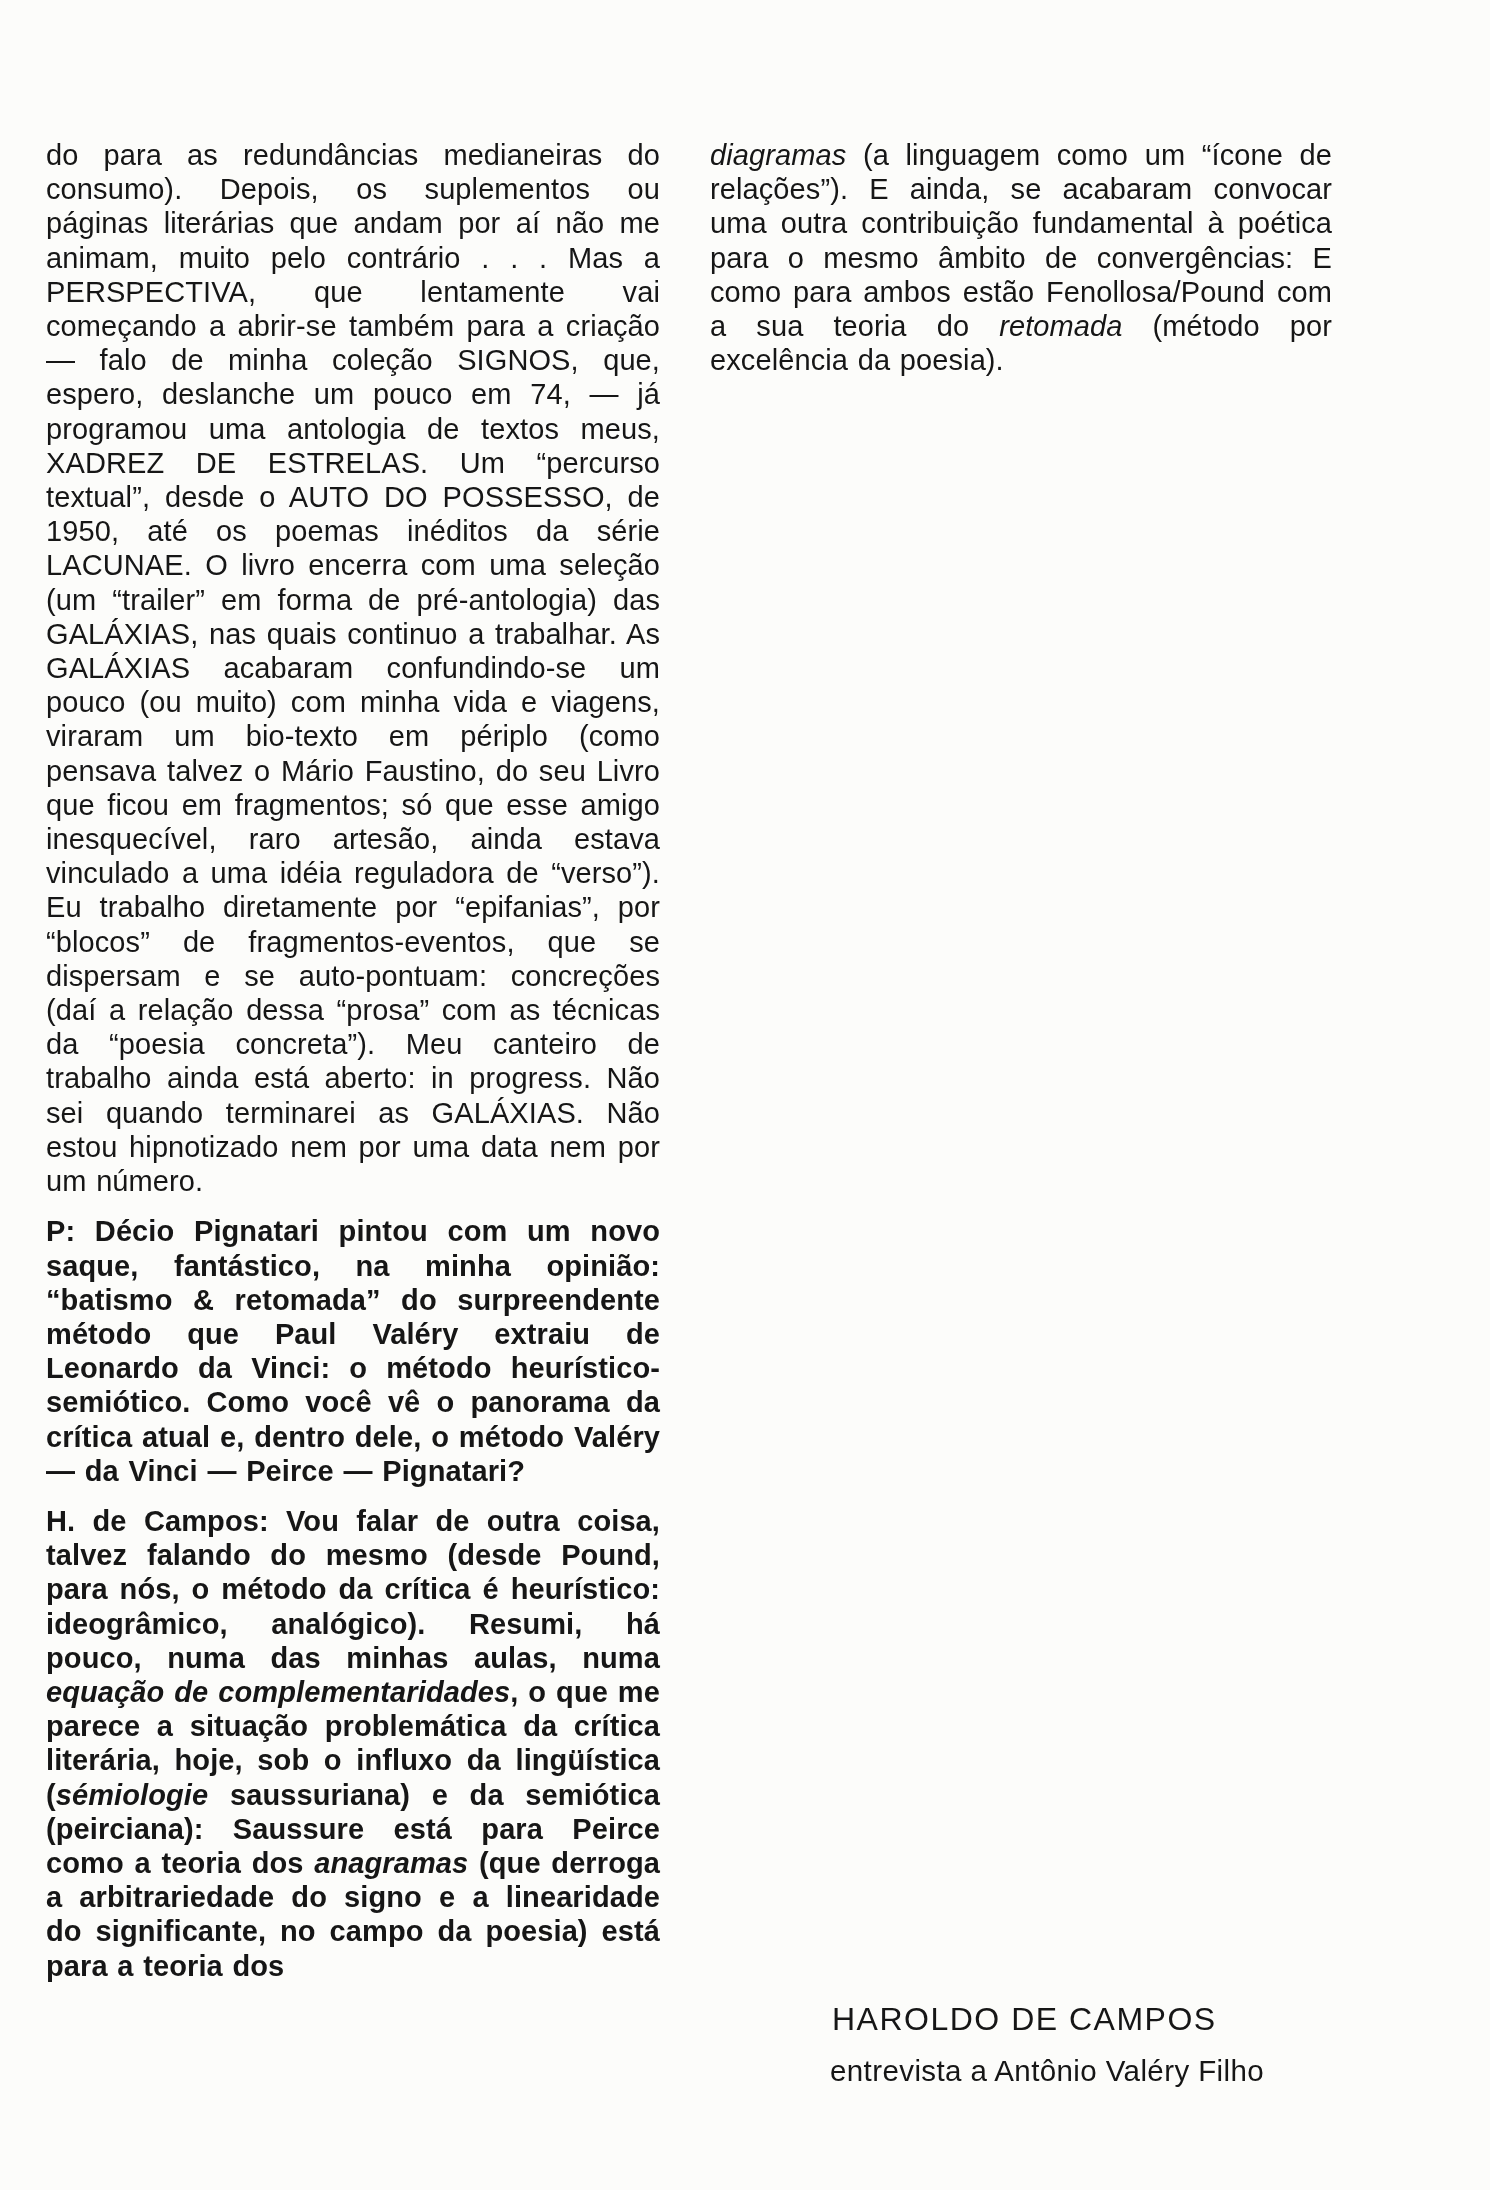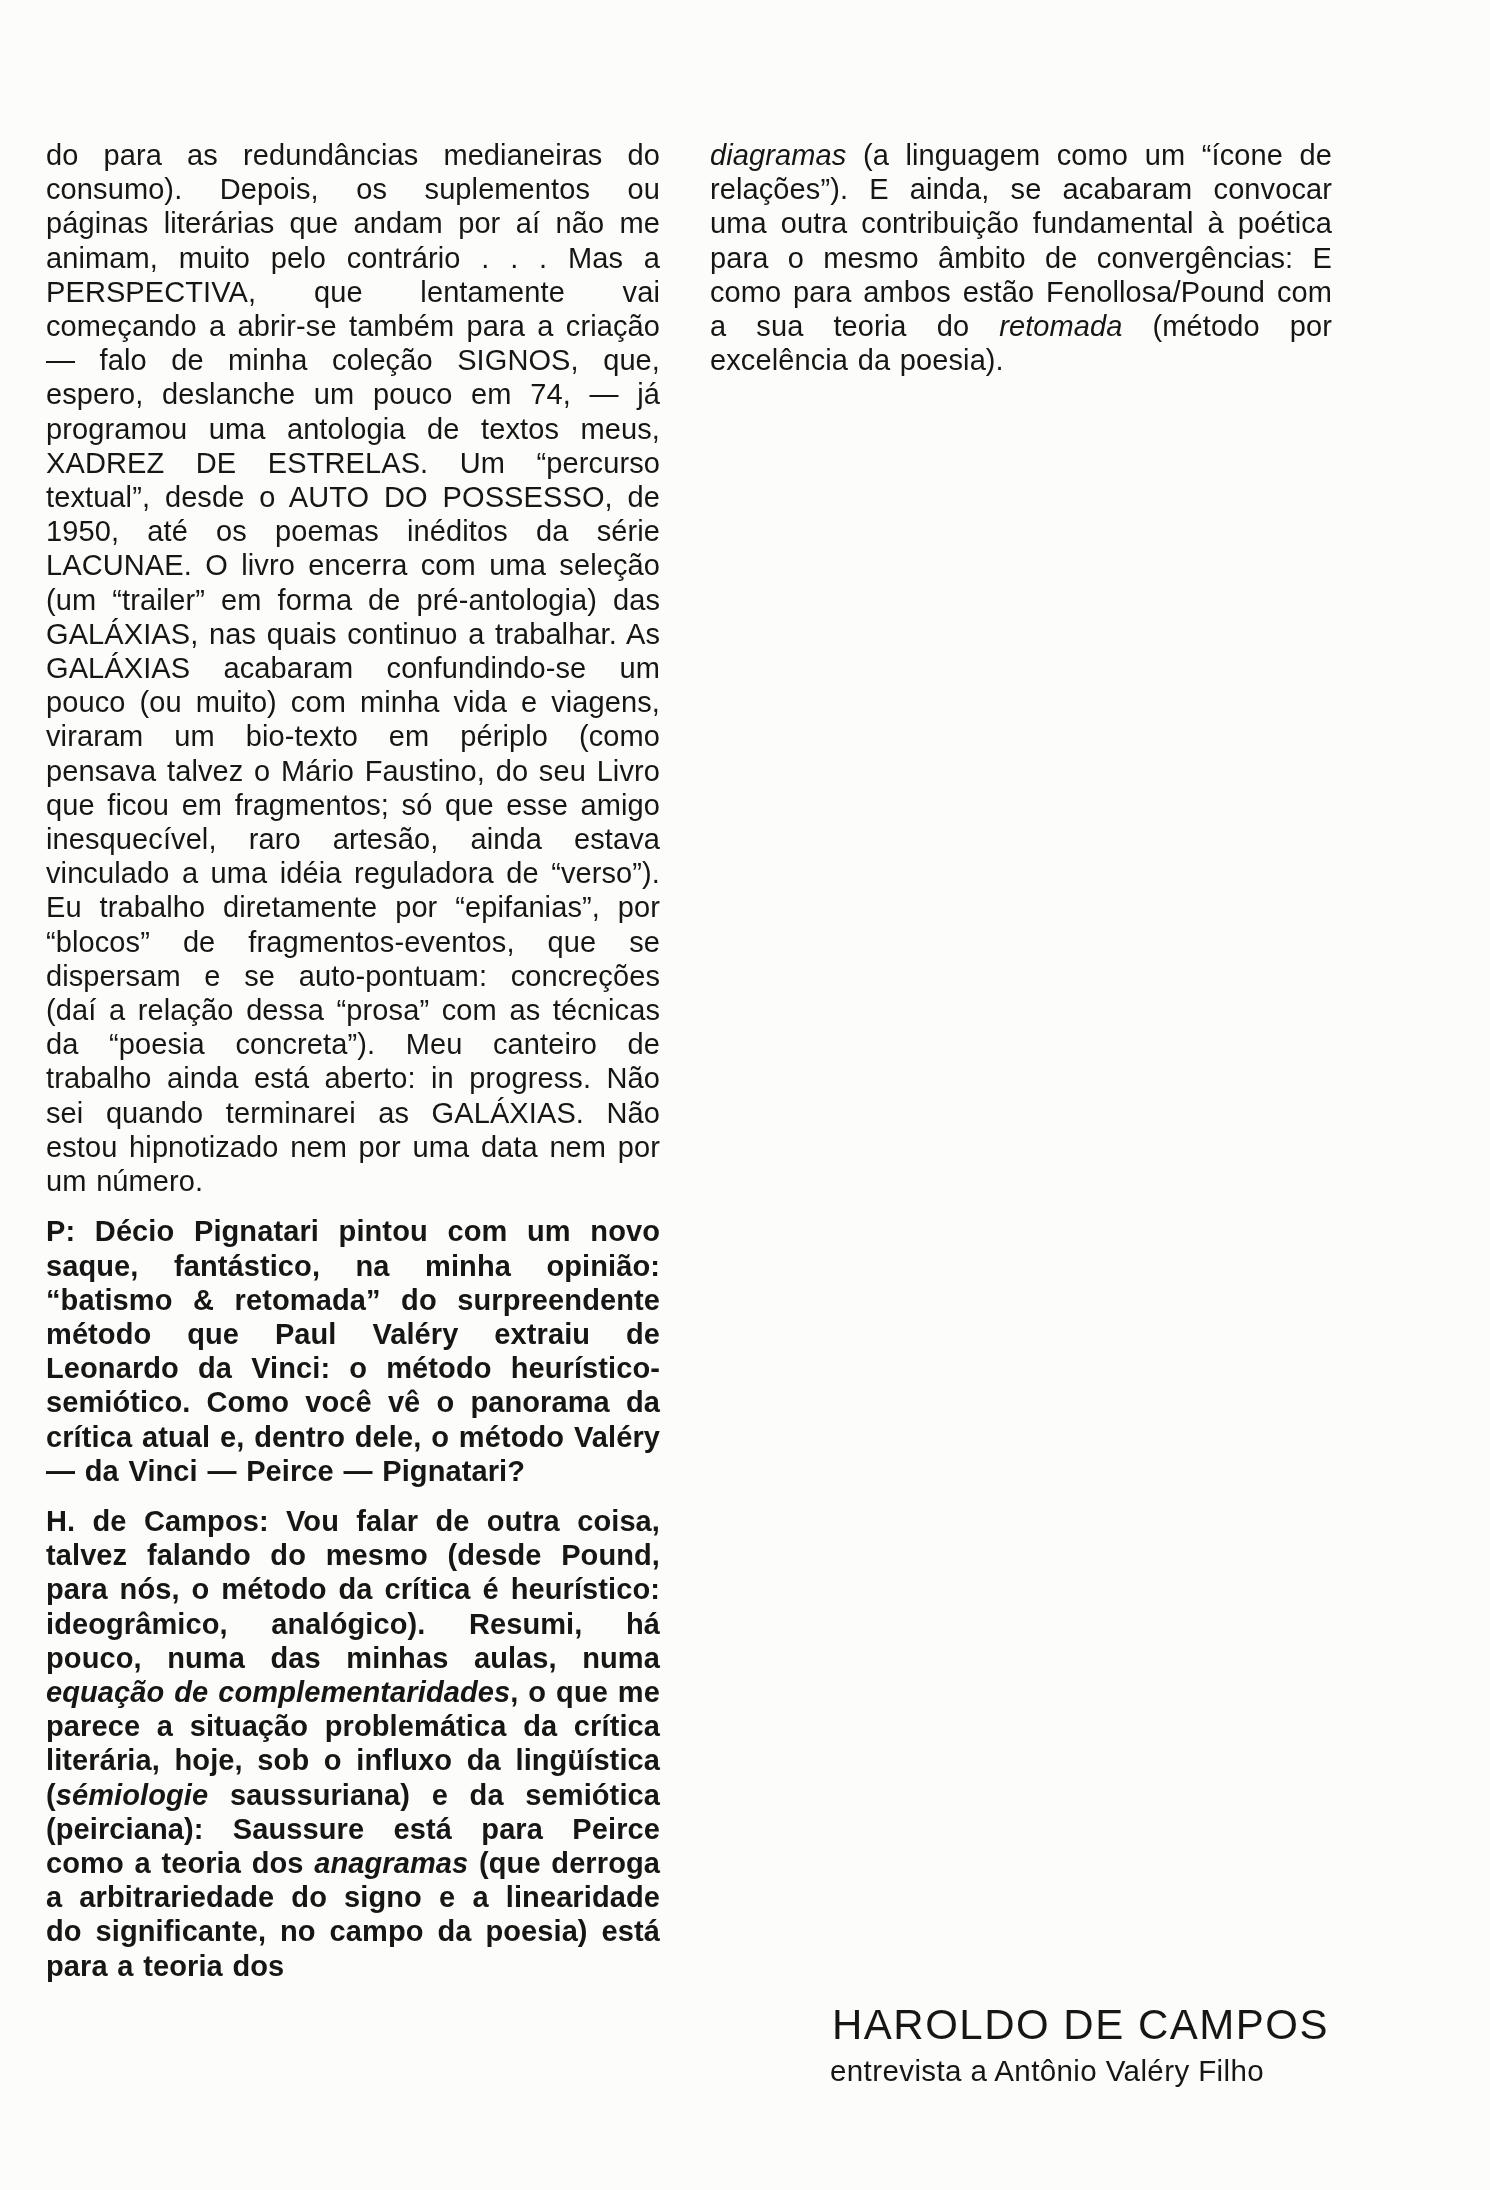--- a/index.html
+++ b/index.html
@@ -25,21 +25,21 @@
     word-spacing:1.5px;
     letter-spacing:0.1px;
   }
   .col-left{left:46px;width:614px;}
   .col-right{left:710px;width:622px;}
   p.para{margin:0;}
   p.para.gap{margin-top:16px;font-weight:bold;}
   .it{font-style:italic;}
   .sig-name{
     position:absolute;left:832px;top:2001px;
-    font-size:42px;letter-spacing:1.5px;
+    font-size:32px;letter-spacing:1.5px;
     white-space:nowrap;
   }
   .sig-byline{
     position:absolute;left:830px;top:2054px;
     font-size:29.5px;letter-spacing:0.4px;
     white-space:nowrap;
   }
 </style>
 </head>
 <body>

